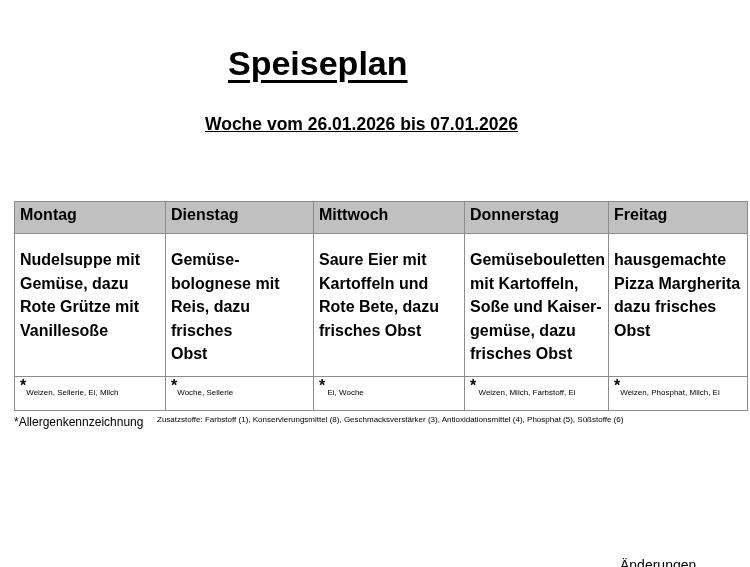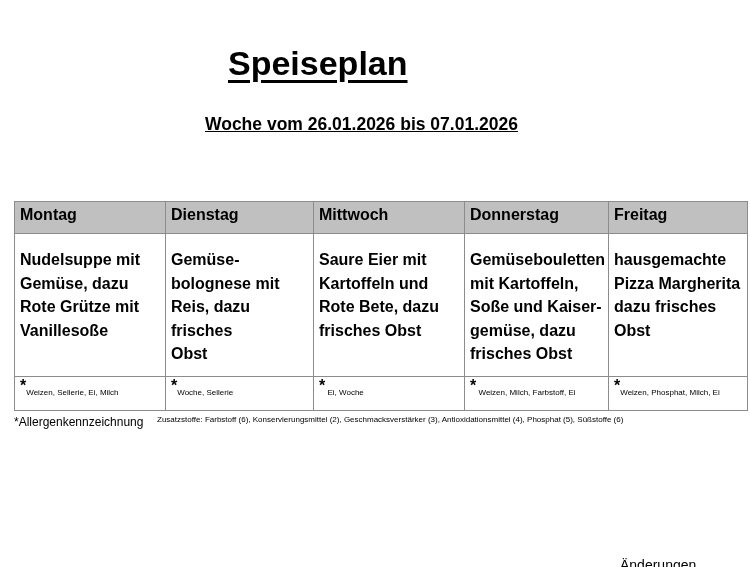--- a/index.html
+++ b/index.html
@@ -79,14 +79,14 @@
     <td class="allergen"><span class="star">*</span><span class="atext">Weizen, Sellerie, Ei, Milch</span></td>
     <td class="allergen"><span class="star">*</span><span class="atext">Woche, Sellerie</span></td>
     <td class="allergen"><span class="star">*</span> <span class="atext">Ei, Woche</span></td>
     <td class="allergen"><span class="star">*</span> <span class="atext">Weizen, Milch, Farbstoff, Ei</span></td>
     <td class="allergen"><span class="star">*</span><span class="atext">Weizen, Phosphat, Milch, Ei</span></td>
   </tr>
 </tbody>
   </table>
 
 <div class="legend-left">*Allergenkennzeichnung</div>
-<div class="legend-right">Zusatzstoffe: Farbstoff (6), Konservierungsmittel (2), Geschmacksverstärker (3), Antioxidationsmittel (4), Phosphat (5), Süßstoffe (6)</div>
+<div class="legend-right">Zusatzstoffe: Farbstoff (1), Konservierungsmittel (8), Geschmacksverstärker (3), Antioxidationsmittel (4), Phosphat (5), Süßstoffe (6)</div>
 <div class="note">Änderungen vorbehalten</div>
 
 </body></html>

